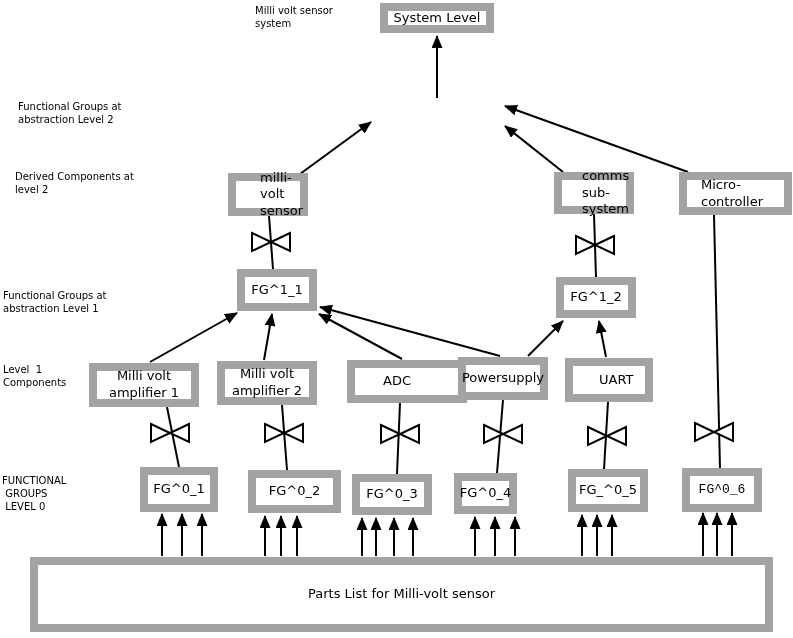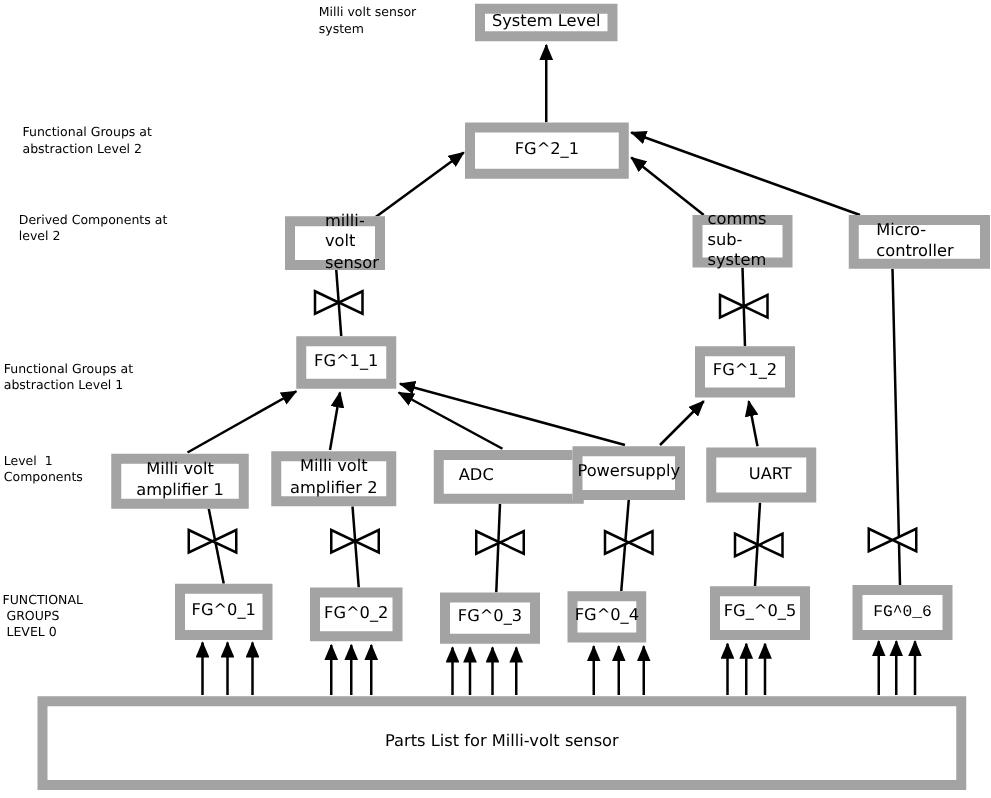--- a/index.html
+++ b/index.html
@@ -107,42 +107,41 @@
 level 2</div>
   <div class="lbl" style="left:3px;top:289px;">Functional Groups at
 abstraction Level 1</div>
   <div class="lbl" style="left:3px;top:363px;">Level  1
 Components</div>
   <div class="lbl" style="left:2px;top:474px;">FUNCTIONAL
  GROUPS
  LEVEL 0</div>
 
   <div class="box" style="left:380px;top:3px;width:114px;height:30px;">System Level</div>
-  <div class="box" style="left:372px;top:98px;width:131px;height:45px;">FG^2_1</div>
 
   <div class="box left" style="left:228px;top:173px;width:80px;height:43px;padding-left:24px;">milli-volt
 sensor</div>
-  <div class="box left" style="left:554px;top:172px;width:80px;height:42px;padding-left:4px;">comms
+  <div class="box left" style="left:554px;top:172px;width:80px;height:42px;padding-left:20px;">comms
 sub-system</div>
   <div class="box left" style="left:679px;top:172px;width:113px;height:43px;padding-left:14px;">Micro-
 controller</div>
 
   <div class="box" style="left:237px;top:269px;width:80px;height:42px;">FG^1_1</div>
   <div class="box" style="left:556px;top:277px;width:80px;height:41px;">FG^1_2</div>
 
   <div class="box" style="left:89px;top:363px;width:110px;height:44px;">Milli volt
 amplifier 1</div>
   <div class="box" style="left:217px;top:361px;width:100px;height:44px;">Milli volt
 amplifier 2</div>
-  <div class="box left" style="left:347px;top:360px;width:120px;height:43px;padding-left:12px;">ADC</div>
+  <div class="box left" style="left:347px;top:360px;width:120px;height:43px;padding-left:28px;">ADC</div>
   <div class="box" style="left:458px;top:357px;width:90px;height:43px;">Powersupply</div>
   <div class="box left" style="left:565px;top:358px;width:88px;height:44px;padding-left:26px;">UART</div>
 
   <div class="box" style="left:140px;top:467px;width:78px;height:45px;">FG^0_1</div>
-  <div class="box" style="left:248px;top:470px;width:74px;height:43px;">FG^0_2</div>
+  <div class="box" style="left:248px;top:470px;width:93px;height:43px;">FG^0_2</div>
   <div class="box" style="left:352px;top:474px;width:80px;height:41px;">FG^0_3</div>
   <div class="box" style="left:454px;top:473px;width:63px;height:41px;text-align:center;">FG^0_4</div>
   <div class="box" style="left:568px;top:469px;width:80px;height:43px;">FG_^0_5</div>
   <div class="box" style="left:682px;top:468px;width:80px;height:44px;font-family:Liberation Mono, monospace;">FG^0_6</div>
 
   <div class="box" style="left:30px;top:557px;width:743px;height:75px;">Parts List for Milli-volt sensor</div>
 
 </div>
 
 </body></html>

